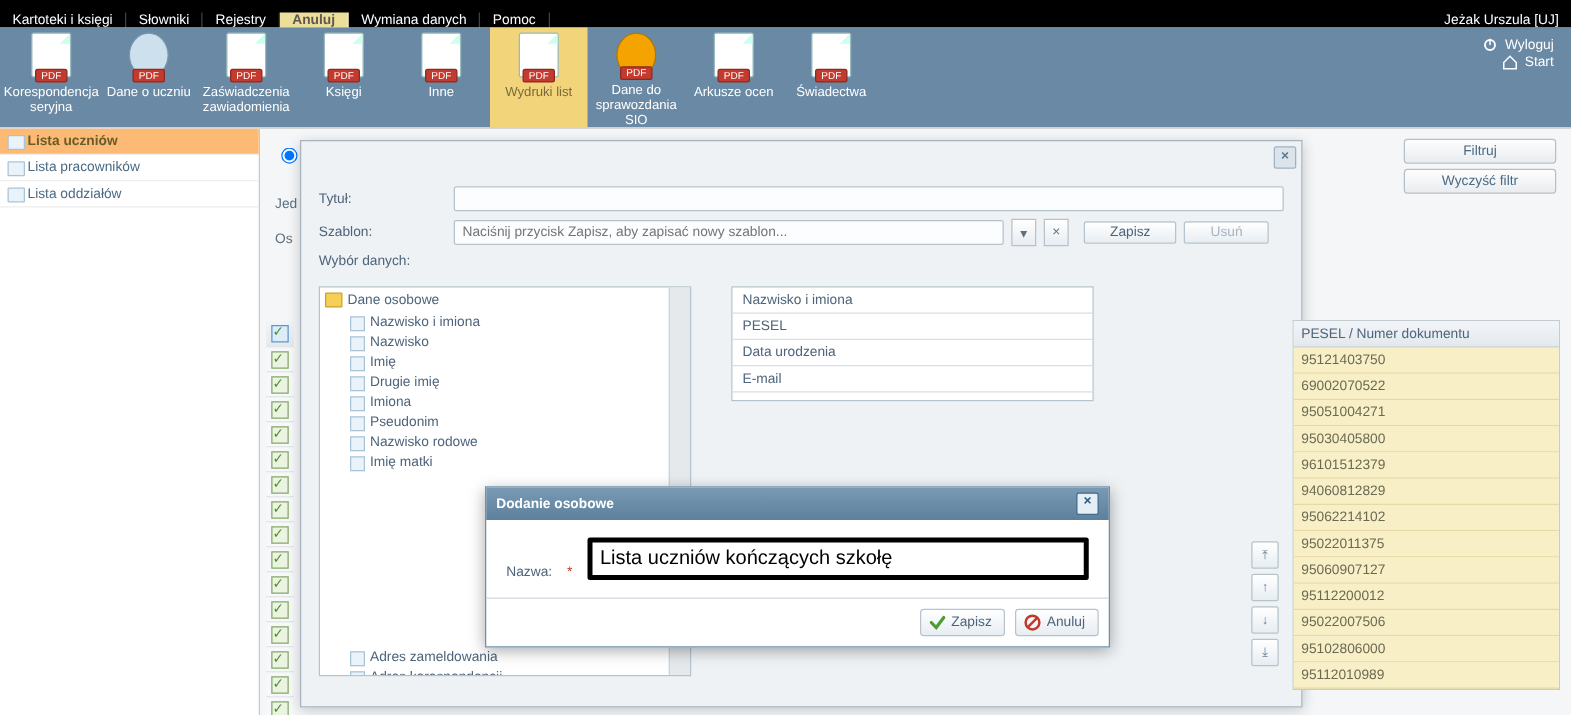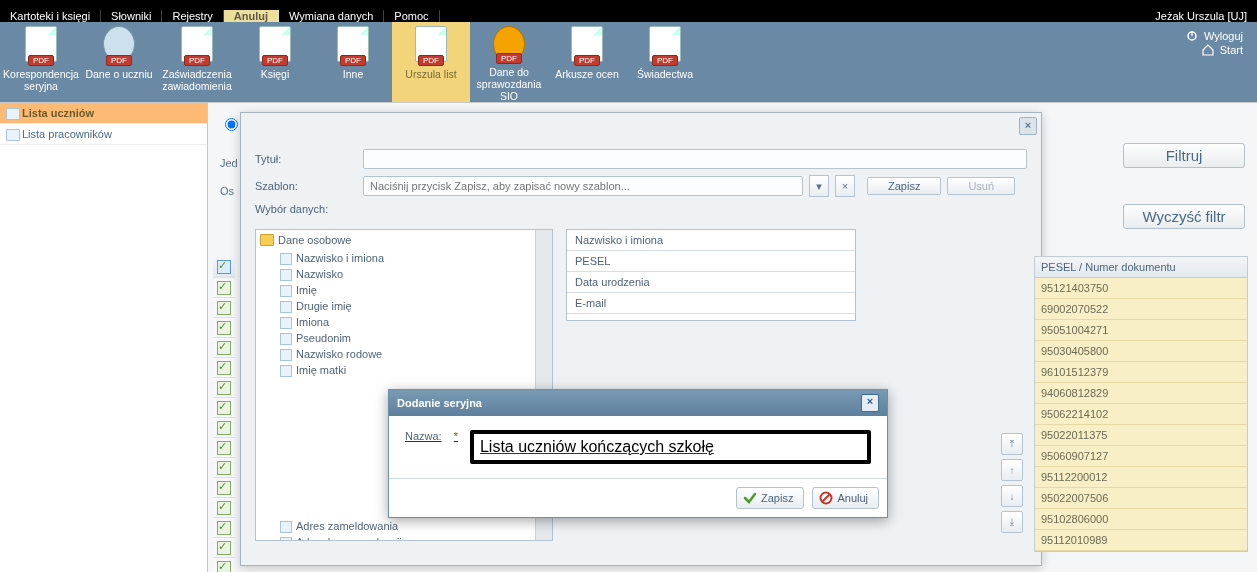--- a/index.html
+++ b/index.html
@@ -145,22 +145,21 @@
   }
   .btn {
     background:linear-gradient(#fdfdfd,#e9edf0);
     border:1px solid #b5c0c8;
     border-radius:3px;
     padding:3px 0;
     min-width:120px;
     text-align:center;
     cursor:pointer;
     color:#4a6a84;
-    font-size:15px;
-    margin-top:32px;
+    font-size:11px;
   }
 
   .partial-form {
     margin-left:4px;
     color:#5b7182;
   }
   .partial-form .row {
     display:flex; align-items:center; margin:4px 0;
   }
   .partial-form .rlabel { width:28px; }
@@ -214,21 +213,21 @@
     background:linear-gradient(#fff,#e7edf2);
     padding:2px 20px;
     border-radius:2px;
     cursor:pointer;
     color:#4e647a;
   }
   .dialog1 .form .button.dis { color:#a7b4be; }
 
   .pickcols {
     display:flex;
-    gap:13px;
+    gap:32px;
     padding:0 14px;
   }
   .tree {
     width:296px;
     height:310px;
     border:1px solid #b7c3cc;
     background:#fff;
     overflow-y:hidden;
     position:relative;
   }
@@ -315,23 +314,22 @@
     color:#2a5a8a;
     border:1px solid #3e6b92;
     border-radius:2px;
     text-align:center;
     line-height:13px;
     font-weight:bold;
     cursor:pointer;
   }
   .dialog2 .body {
     padding:14px 16px;
-    display:flex; align-items:flex-start;
+    display:flex; align-items:flex-end;
     gap:12px;
-    text-decoration:underline;
   }
   .dialog2 .body .lbl { color:#4e647a; }
   .dialog2 .body .star { color:#c0392b; }
   .dialog2 .body input {
     flex:1;
     border:4px solid #000000;
     padding:4px 6px;
     font-size:16px;
     border-radius:2px;
   }
@@ -464,21 +462,21 @@
       </div>
     <div class="rib-label">Inne</div>
   </div>
   <div class="rib-btn active">
     <div class="rib-icon-wrap">
         <div class="rib-icon">
           <div class="corner"></div>
         </div>
         <div class="rib-badge">PDF</div>
       </div>
-    <div class="rib-label">Urszula list</div>
+    <div class="rib-label">Wydruki list</div>
   </div>
   <div class="rib-btn">
     <div class="rib-icon-wrap">
         <div class="rib-icon sio"></div>
         <div class="rib-badge">PDF</div>
       </div>
     <div class="rib-label">Dane do sprawozdania SIO</div>
   </div>
   <div class="rib-btn">
     <div class="rib-icon-wrap">
@@ -513,20 +511,21 @@
         </svg>
       <span>Start</span>
     </div>
   </div>
 </div>
 
 <div class="main">
   <div class="side">
     <div class="s-item sel">Lista uczniów</div>
     <div class="s-item">Lista pracowników</div>
+    <div class="s-item">Lista oddziałów</div>
   </div>
 
   <div class="content">
     <div class="partial-form">
       <div class="row">
           <input type="radio" checked="" style="">
           <span>U</span>
         </div>
       <div style="height:18px"></div>
       <div class="row">
@@ -647,21 +646,21 @@
   <div class="arrows">
     <div class="arw">⤒</div>
     <div class="arw">↑</div>
     <div class="arw">↓</div>
     <div class="arw">⤓</div>
   </div>
 </div>
 
 <div class="dialog2">
   <div class="title">
-    <span>Dodanie seryjna</span>
+    <span>Dodanie osobowe</span>
     <div class="x">×</div>
   </div>
   <div class="body">
     <span class="lbl">Nazwa:</span>
     <span class="star">*</span>
     <input type="text" value="Lista uczniów kończących szkołę" style="">
   </div>
   <div class="footer">
     <div class="fbtn">
       <svg width="14" height="14">

